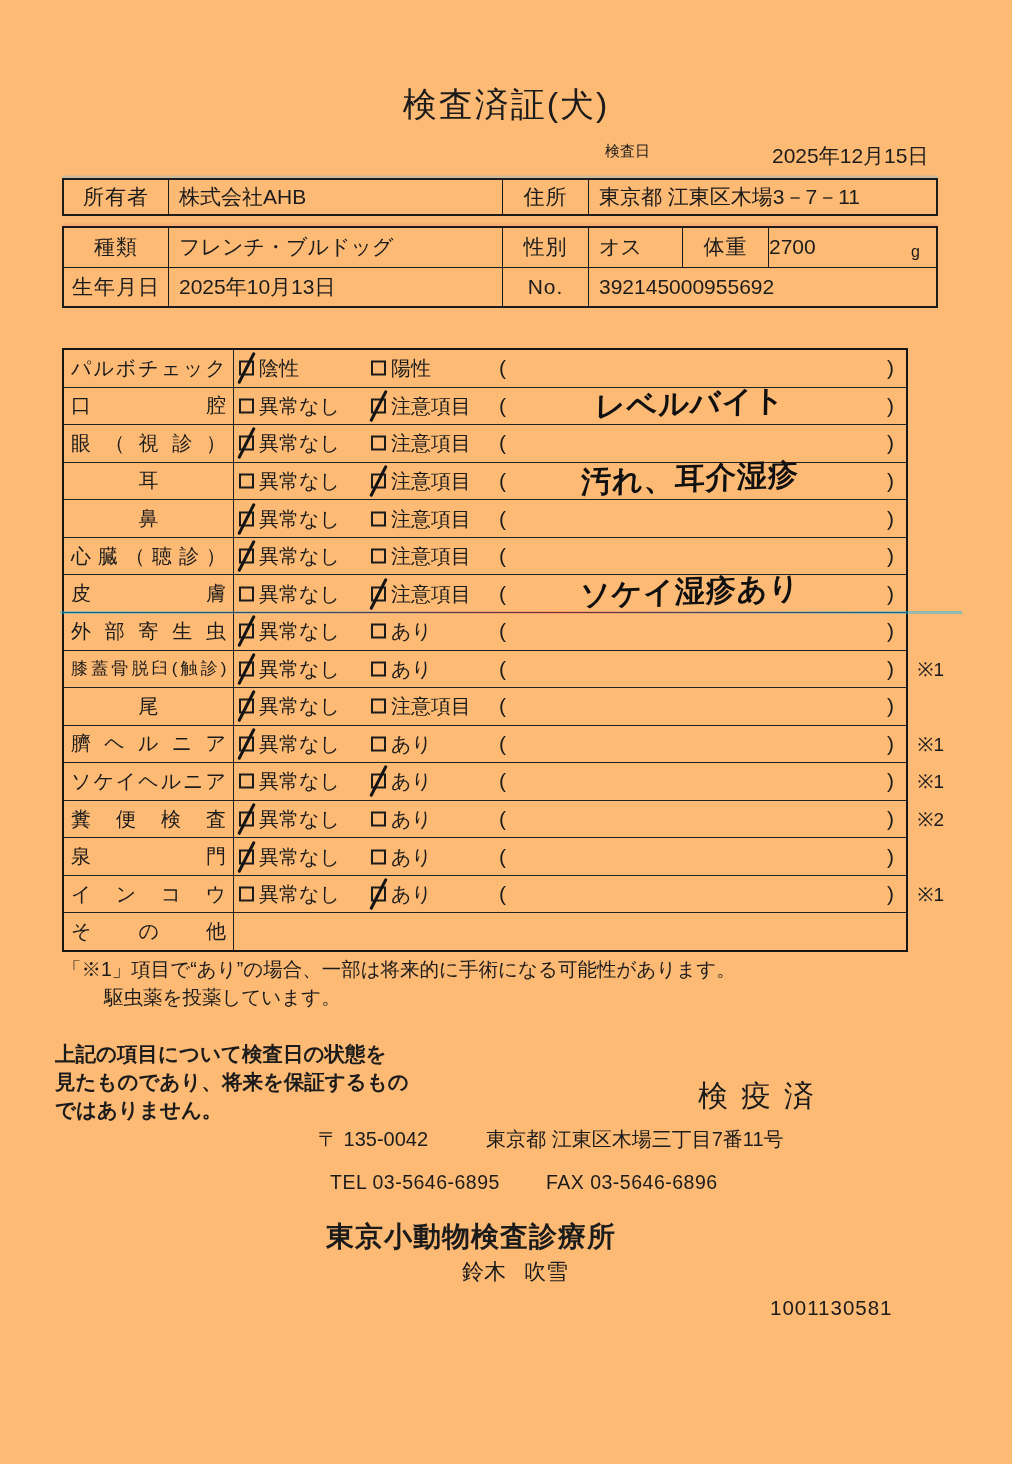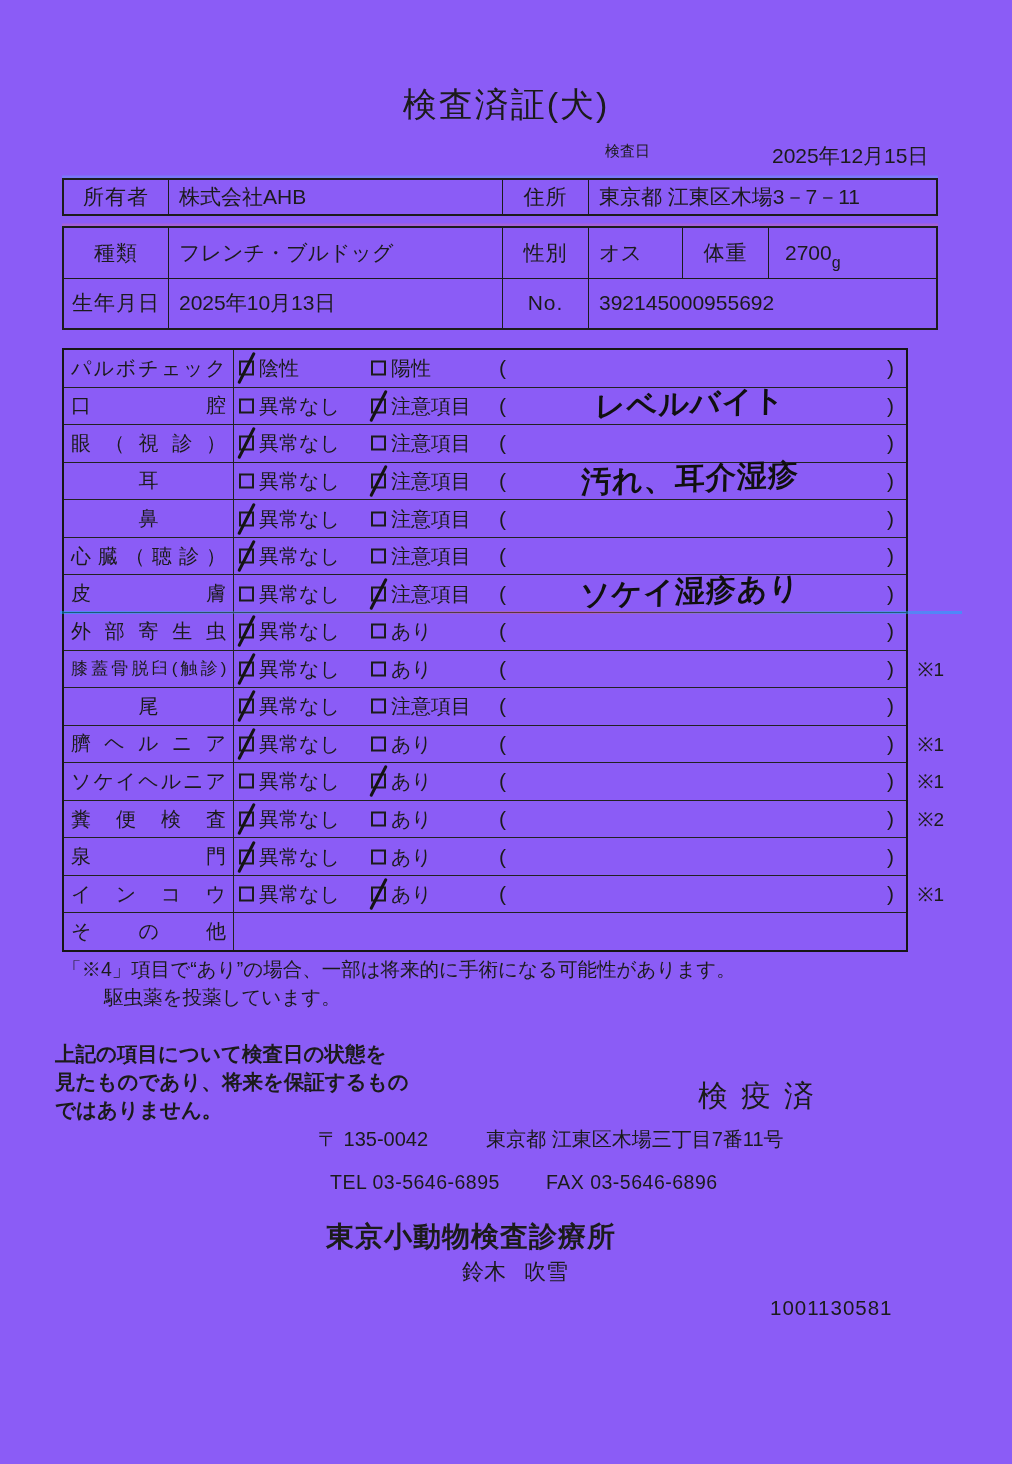--- a/index.html
+++ b/index.html
@@ -1,38 +1,38 @@
 <!DOCTYPE html>
 <html><head>
 <meta charset="utf-8">
 <style>
   html,body{margin:0;padding:0;background:#d9d9d9;}
-  .page{position:relative;width:1012px;height:1464px;margin:0 auto;background:#8b5cf6;
+  .page{position:relative;width:1012px;height:1464px;margin:0 auto;background:#fdba74;
         color:#1b1b1b;font-family:"Liberation Sans",sans-serif;overflow:hidden;}
 
   .title{position:absolute;top:82px;left:0;width:100%;text-align:center;
          font-size:34px;font-weight:500;letter-spacing:2px;}
 
   .date-label{position:absolute;left:576px;top:142px;font-size:15px;margin-left:29px;}
   .date-value{position:absolute;left:772px;top:142px;font-size:21px;}
 
   .t1{position:absolute;left:62px;top:178px;width:876px;height:38px;box-sizing:border-box;
       border:2.5px solid #1c1c1c;display:grid;grid-template-columns:104px 334px 86px 1fr;
       box-shadow:0 -2.5px 0 rgba(90,190,255,.30);}
-  .t2{position:absolute;left:62px;top:226px;width:876px;height:104px;box-sizing:border-box;
+  .t2{position:absolute;left:62px;top:226px;width:876px;height:82px;box-sizing:border-box;
       border:2.5px solid #1c1c1c;display:flex;flex-direction:column;
       box-shadow:0 -2.5px 0 rgba(255,120,120,.22);}
   .t2row{flex:1;display:grid;}
   .t2row1{grid-template-columns:104px 334px 86px 94px 86px 1fr;border-bottom:1.8px solid #1c1c1c;}
   .t2row2{grid-template-columns:104px 334px 86px 1fr;}
   .t1>div,.t2row>div{display:flex;align-items:center;font-size:21px;box-sizing:border-box;overflow:hidden;}
   .t1>div+div,.t2row>div+div{border-left:1.8px solid #1c1c1c;}
   .cell-label{justify-content:center;letter-spacing:1px;}
   .cell-value{padding-left:10px;}
-  .weight-cell{justify-content:flex-start;padding-right:16px;padding-left:16px;}
+  .weight-cell{justify-content:space-between;padding-right:16px;gap:14px;}
   .unit{font-size:16px;align-self:flex-end;padding-bottom:6px;}
 
   .statement{position:absolute;left:63px;top:314px;font-size:20px;font-weight:600;letter-spacing:.5px;}
 
   .checklist{position:absolute;left:62px;top:348px;width:846px;height:604px;box-sizing:border-box;
              border:2.5px solid #161616;display:flex;flex-direction:column;}
   .cl-row{flex:1;display:flex;position:relative;}
   .cl-row+.cl-row{border-top:1.6px solid #222;}
   .cl-label{width:170px;min-width:170px;box-sizing:border-box;border-right:1.6px solid #222;
             display:flex;align-items:center;justify-content:space-between;padding:0 7px;font-size:20px;}
@@ -454,21 +454,21 @@
           <span>そ</span>
           <span>の</span>
           <span>他</span>
         </div>
         <div class="cl-body"></div>
       </div>
     </div>
   <div class="artifact"></div>
 
   <div class="fn">
-    <div>「※4」項目で“あり”の場合、一部は将来的に手術になる可能性があります。</div>
+    <div>「※1」項目で“あり”の場合、一部は将来的に手術になる可能性があります。</div>
     <div class="indent">駆虫薬を投薬しています。</div>
   </div>
 
   <div class="disc">
     <div>上記の項目について検査日の状態を</div>
     <div>見たものであり、将来を保証するもの</div>
     <div>ではありません。</div>
   </div>
   <div class="stamp">検疫済</div>
 

